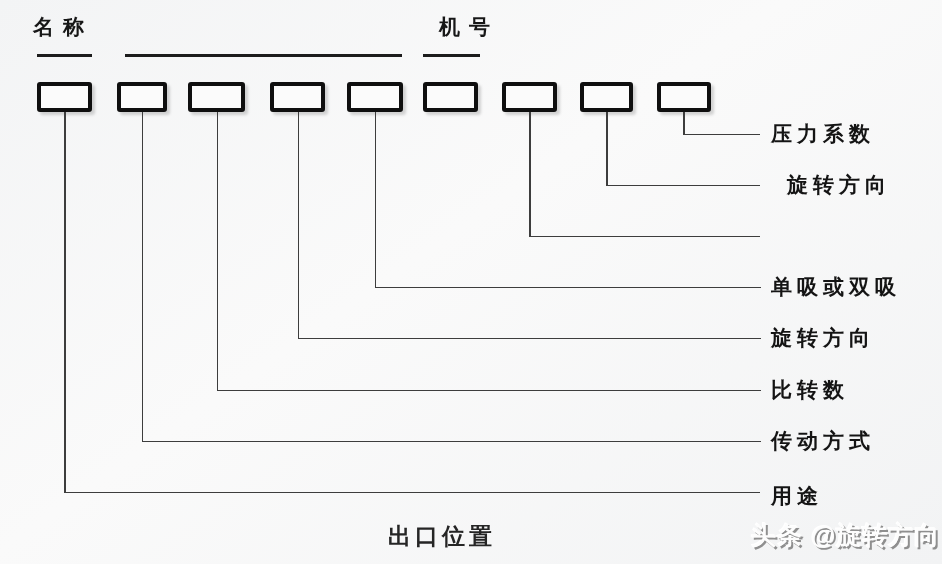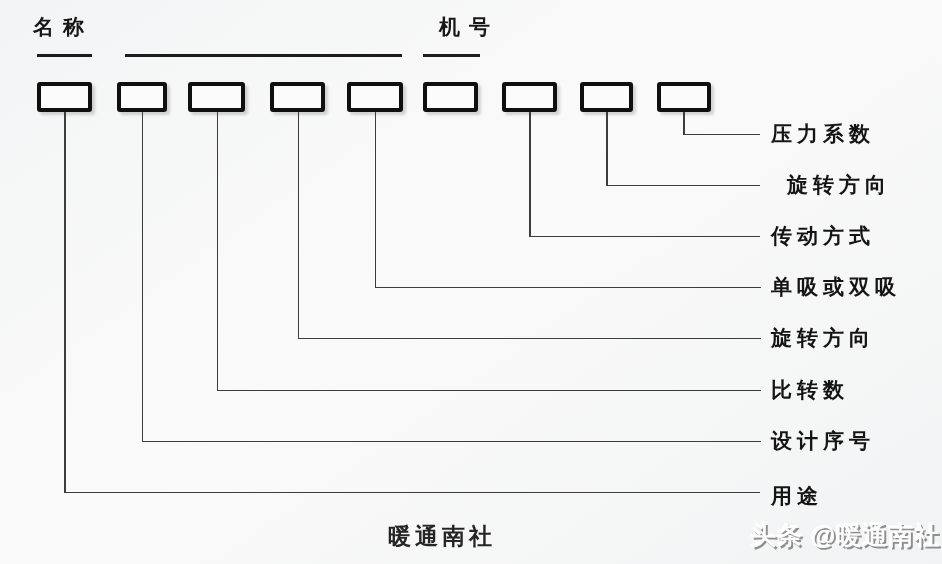--- a/index.html
+++ b/index.html
@@ -89,23 +89,22 @@
   <div class="hline" style="left:216.5px;top:389.5px;width:544px;"></div>
 
   <div class="vline" style="left:141.5px;top:112px;height:330px;"></div>
   <div class="hline" style="left:141.5px;top:440.5px;width:619px;"></div>
 
   <div class="vline" style="left:64px;top:112px;height:381px;"></div>
   <div class="hline" style="left:64px;top:491.5px;width:696px;"></div>
 
   <div class="leader-label" style="top:121px;">压力系数</div>
   <div class="leader-label" style="top:172px;margin-left:16px;">旋转方向</div>
-  <div class="leader-label" style="top:223px;">传动方式</div>
   <div class="leader-label" style="top:274px;">单吸或双吸</div>
   <div class="leader-label" style="top:325px;">旋转方向</div>
   <div class="leader-label" style="top:377px;text-align:center;">比转数</div>
-  <div class="leader-label" style="top:428px;">设计序号</div>
+  <div class="leader-label" style="top:428px;">传动方式</div>
   <div class="leader-label" style="top:483px;">用途</div>
 
-  <div class="caption">暖通南社</div>
-  <div class="watermark">头条 @暖通南社</div>
+  <div class="caption">出口位置</div>
+  <div class="watermark">头条 @旋转方向</div>
 
 </div>
 
 </body></html>

